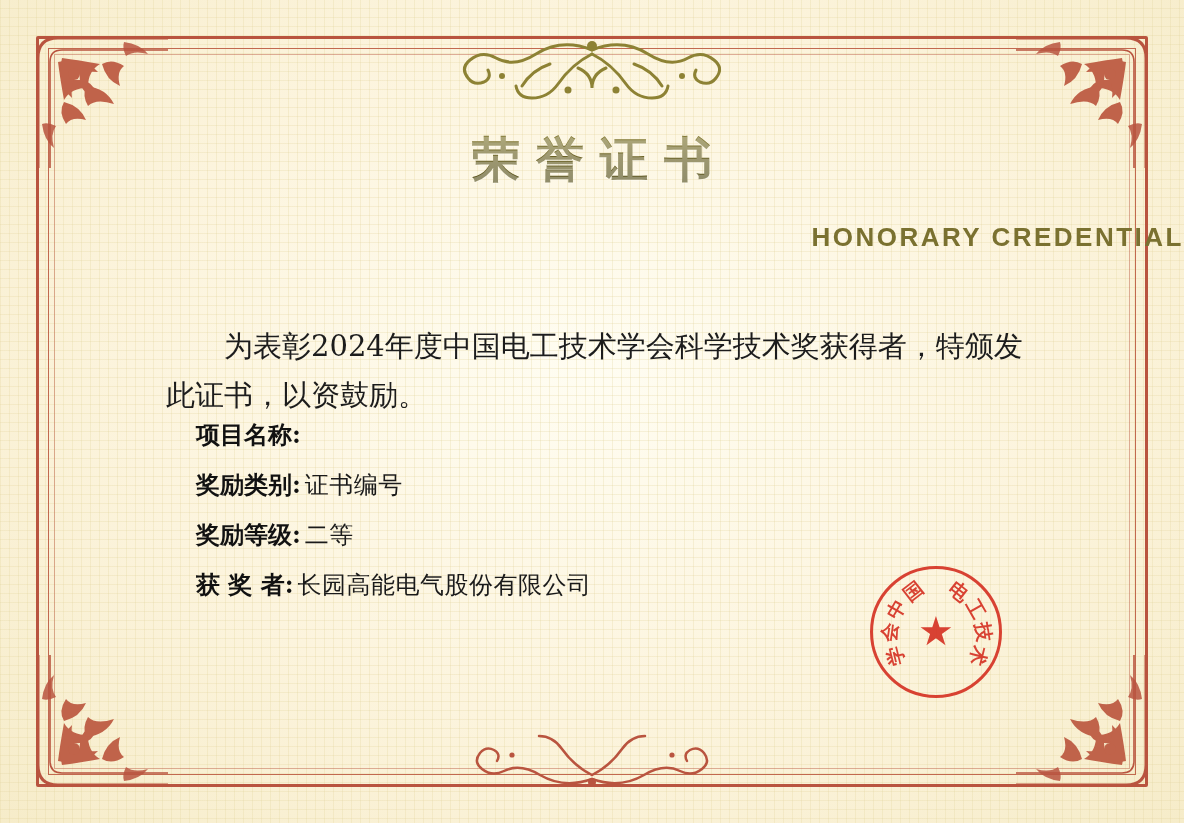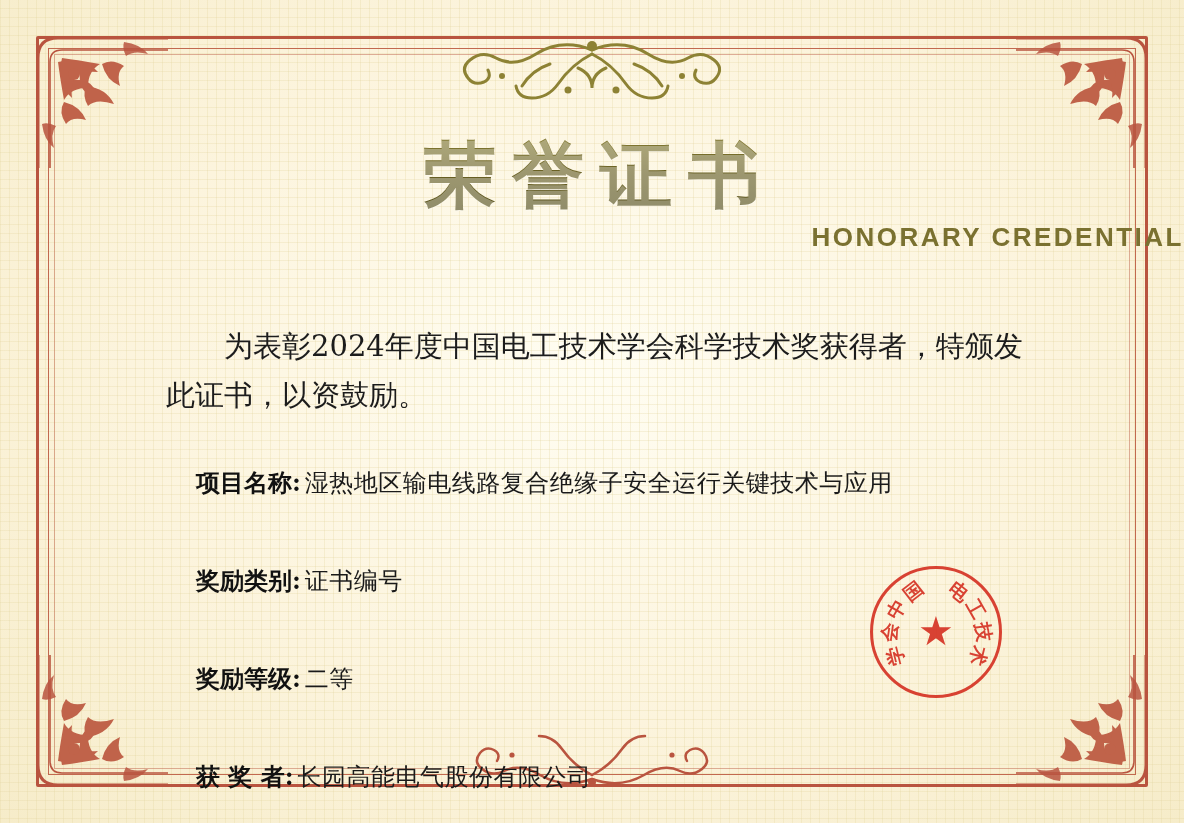--- a/index.html
+++ b/index.html
@@ -86,21 +86,21 @@
   }
 
   
   .title-zh {
     position: absolute;
     left: 0;
     right: 0;
     top: 128px;
     text-align: center;
     font-family: "DejaVu Serif", "Liberation Serif", serif;
-    font-size: 72px;
+    font-size: 48px;
     font-weight: bold;
     letter-spacing: 16px;
     text-indent: 16px;
     color: #6b6327;
     background: linear-gradient(180deg, #8b8238 0%, #6a6124 45%, #4f4a18 100%);
     -webkit-background-clip: text;
     background-clip: text;
     -webkit-text-fill-color: transparent;
     text-shadow: 0 1px 0 rgba(255,255,255,0.35);
   }
@@ -144,21 +144,20 @@
     margin-bottom: 20px;
     font-size: 24px;
     line-height: 30px;
   }
   .field-label {
     font-family: "DejaVu Serif", "Liberation Serif", serif;
     font-weight: bold;
     color: #111111;
     white-space: pre;
     flex: 0 0 auto;
-    margin-top: 48px;
   }
   .field-colon {
     font-family: "DejaVu Serif", "Liberation Serif", serif;
     font-weight: bold;
     color: #111111;
     margin-right: 4px;
   }
   .field-value {
     font-family: "DejaVu Serif", "Liberation Serif", serif;
     color: #1a1a1a;
@@ -339,21 +338,20 @@
 
   <div class="title-zh">荣誉证书</div>
   <div class="title-en">HONORARY CREDENTIAL</div>
 
   <div class="body-text">为表彰2024年度中国电工技术学会科学技术奖获得者，特颁发此证书，以资鼓励。</div>
 
   <div class="fields">
     <div class="field-row">
       <span class="field-label">项目名称</span>
       <span class="field-colon">:</span>
-      <span class="field-value">湿热地区输电线路复合绝缘子安全运行关键技术与应用</span>
     </div>
     <div class="field-row">
       <span class="field-label">奖励类别</span>
       <span class="field-colon">:</span>
       <span class="field-value">证书编号</span>
     </div>
     <div class="field-row">
       <span class="field-label">奖励等级</span>
       <span class="field-colon">:</span>
       <span class="field-value">二等</span>

